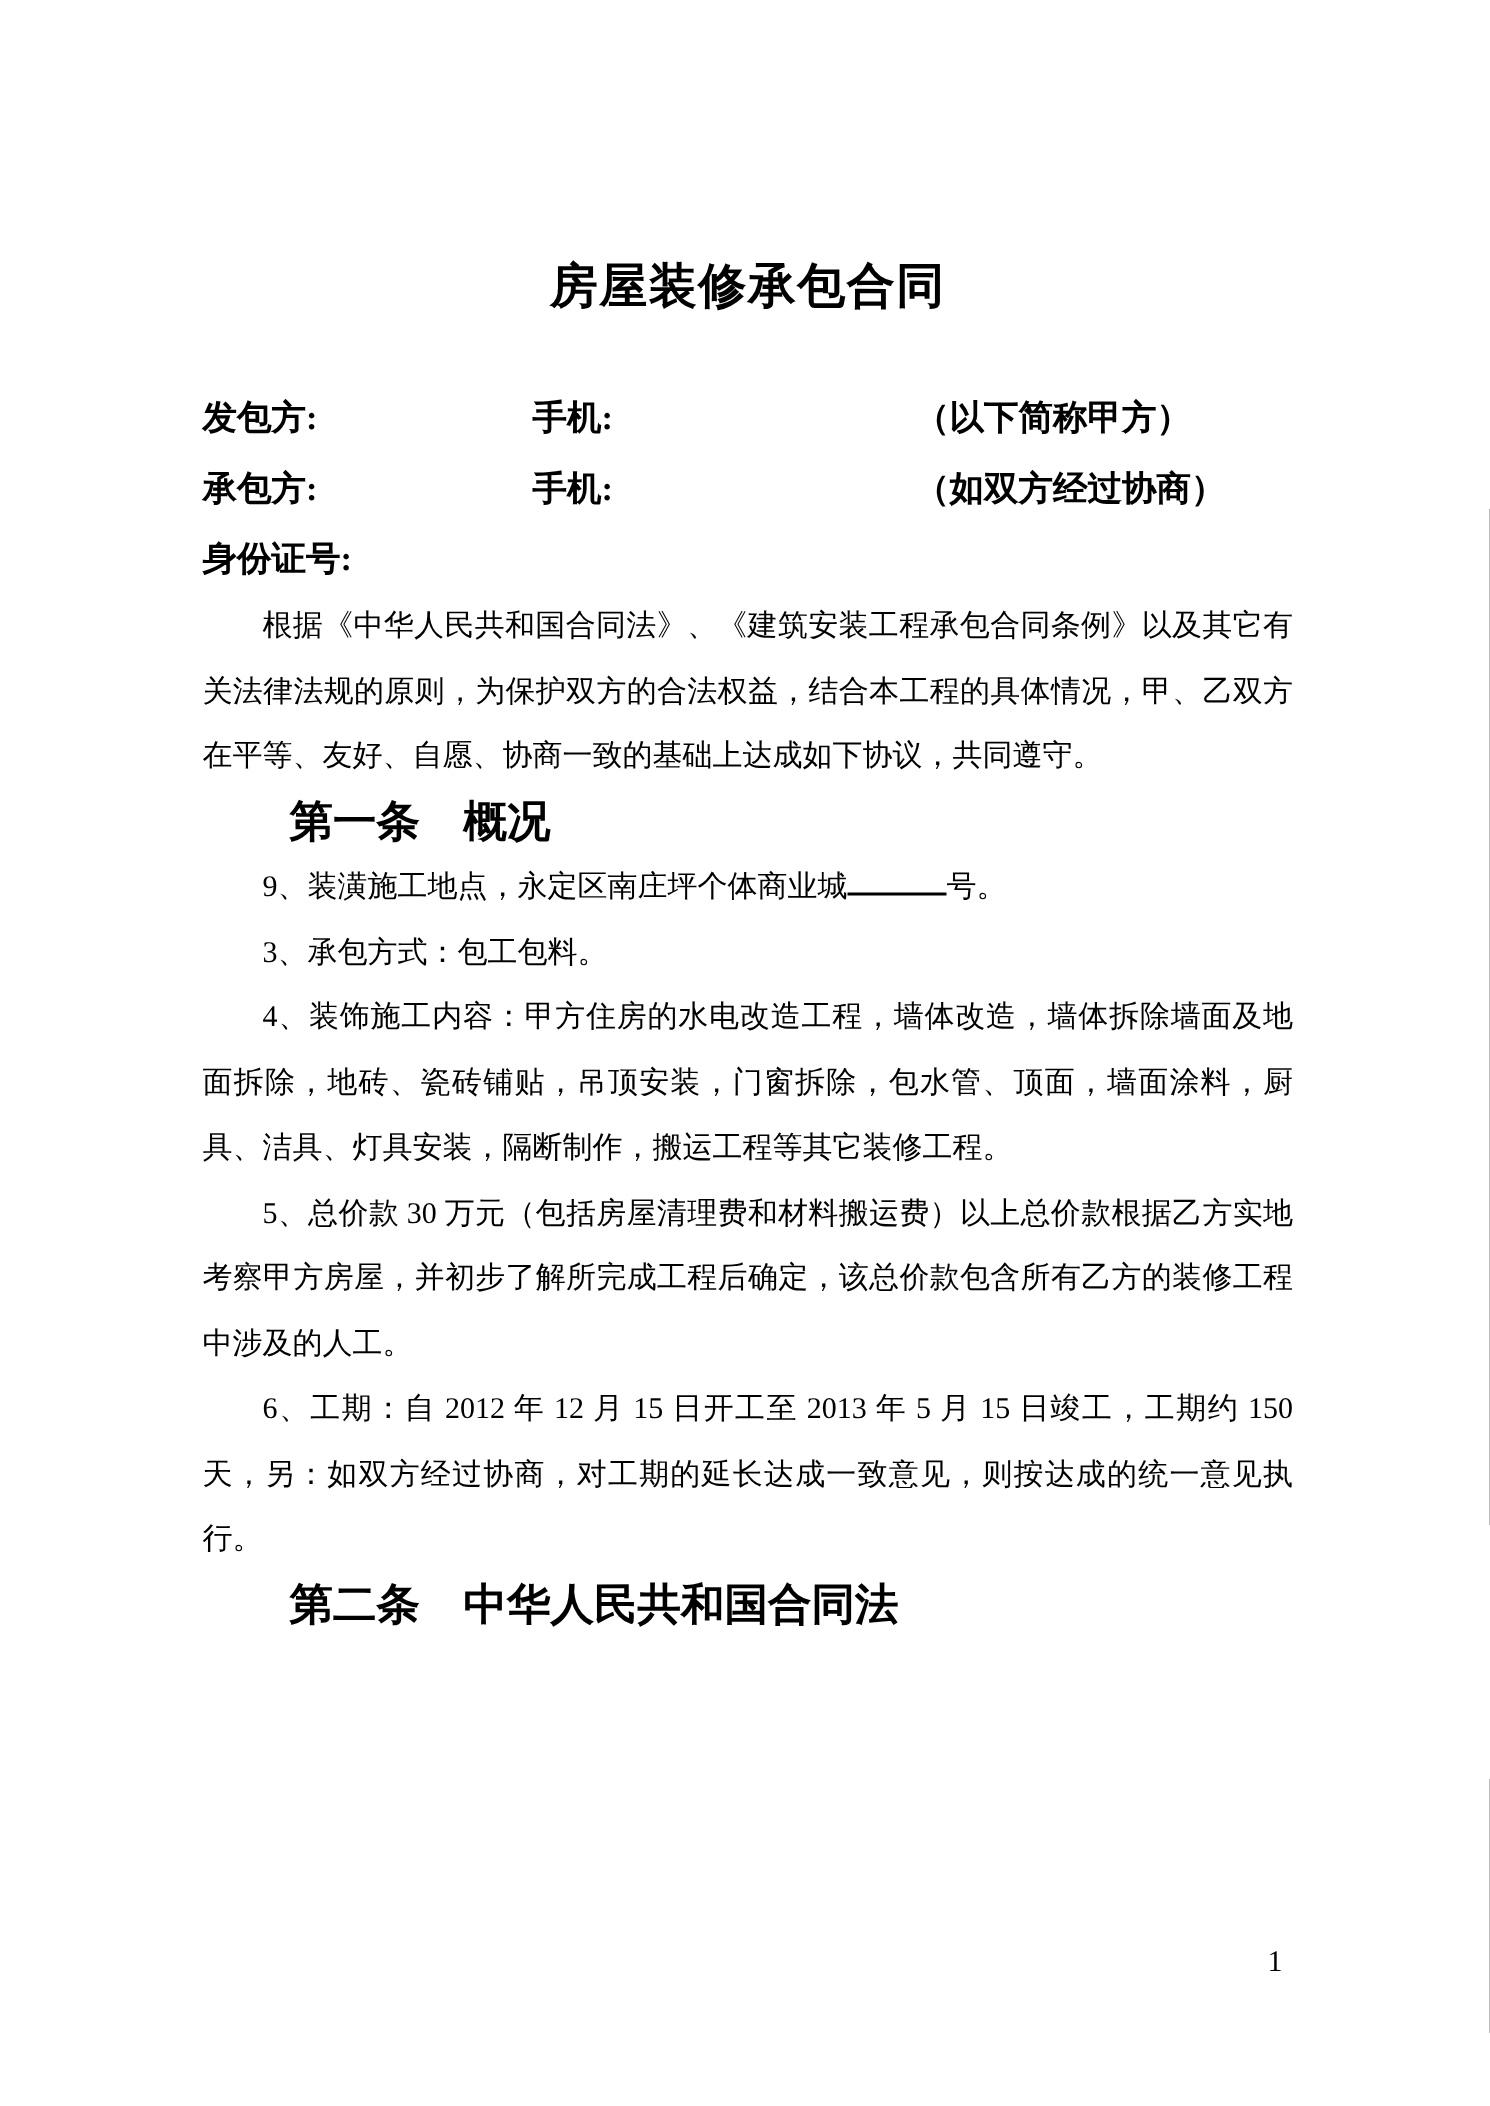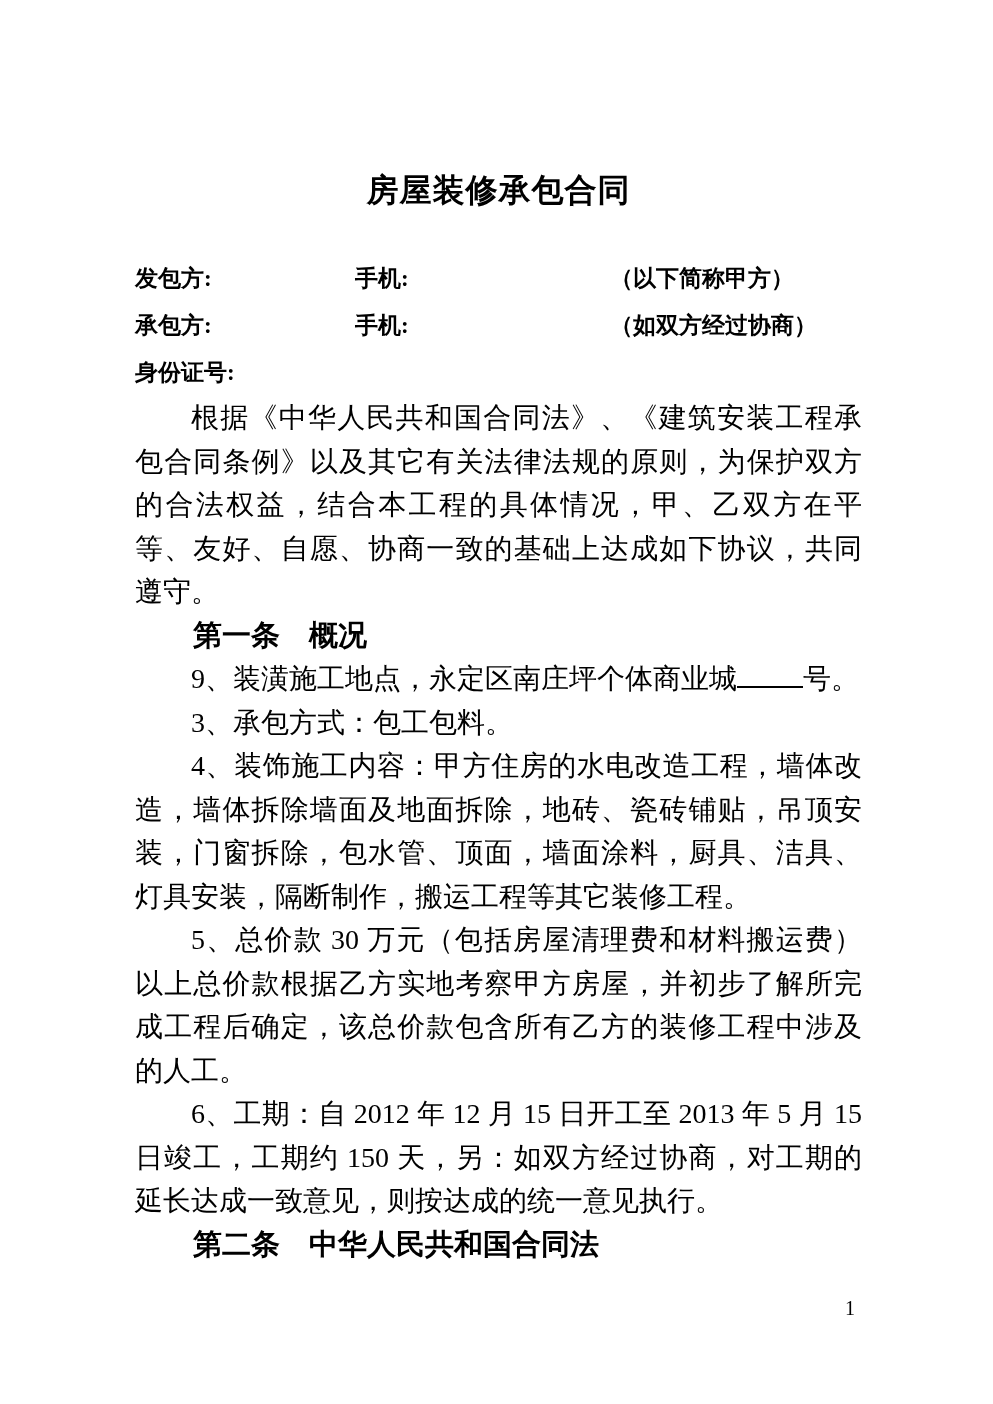--- a/index.html
+++ b/index.html
@@ -29,21 +29,21 @@
     font-weight: bold;
     font-size: 23px;
     line-height: 47px;
     height: 47px;
     white-space: nowrap;
   }
   .party-line .p-label { position: absolute; left: 0; }
   .party-line .p-phone { position: absolute; left: 220px; }
   .party-line .p-alias { position: absolute; left: 475px; }
   .body-par {
-    font-size: 28px;
+    font-size: 20px;
     line-height: 43.5px;
     text-align: justify;
     text-indent: 2em;
   }
   .sec-heading {
     font-family: Liberation Serif, serif;
     font-weight: bold;
     font-size: 29px;
     line-height: 43.5px;
     text-indent: 2em;

